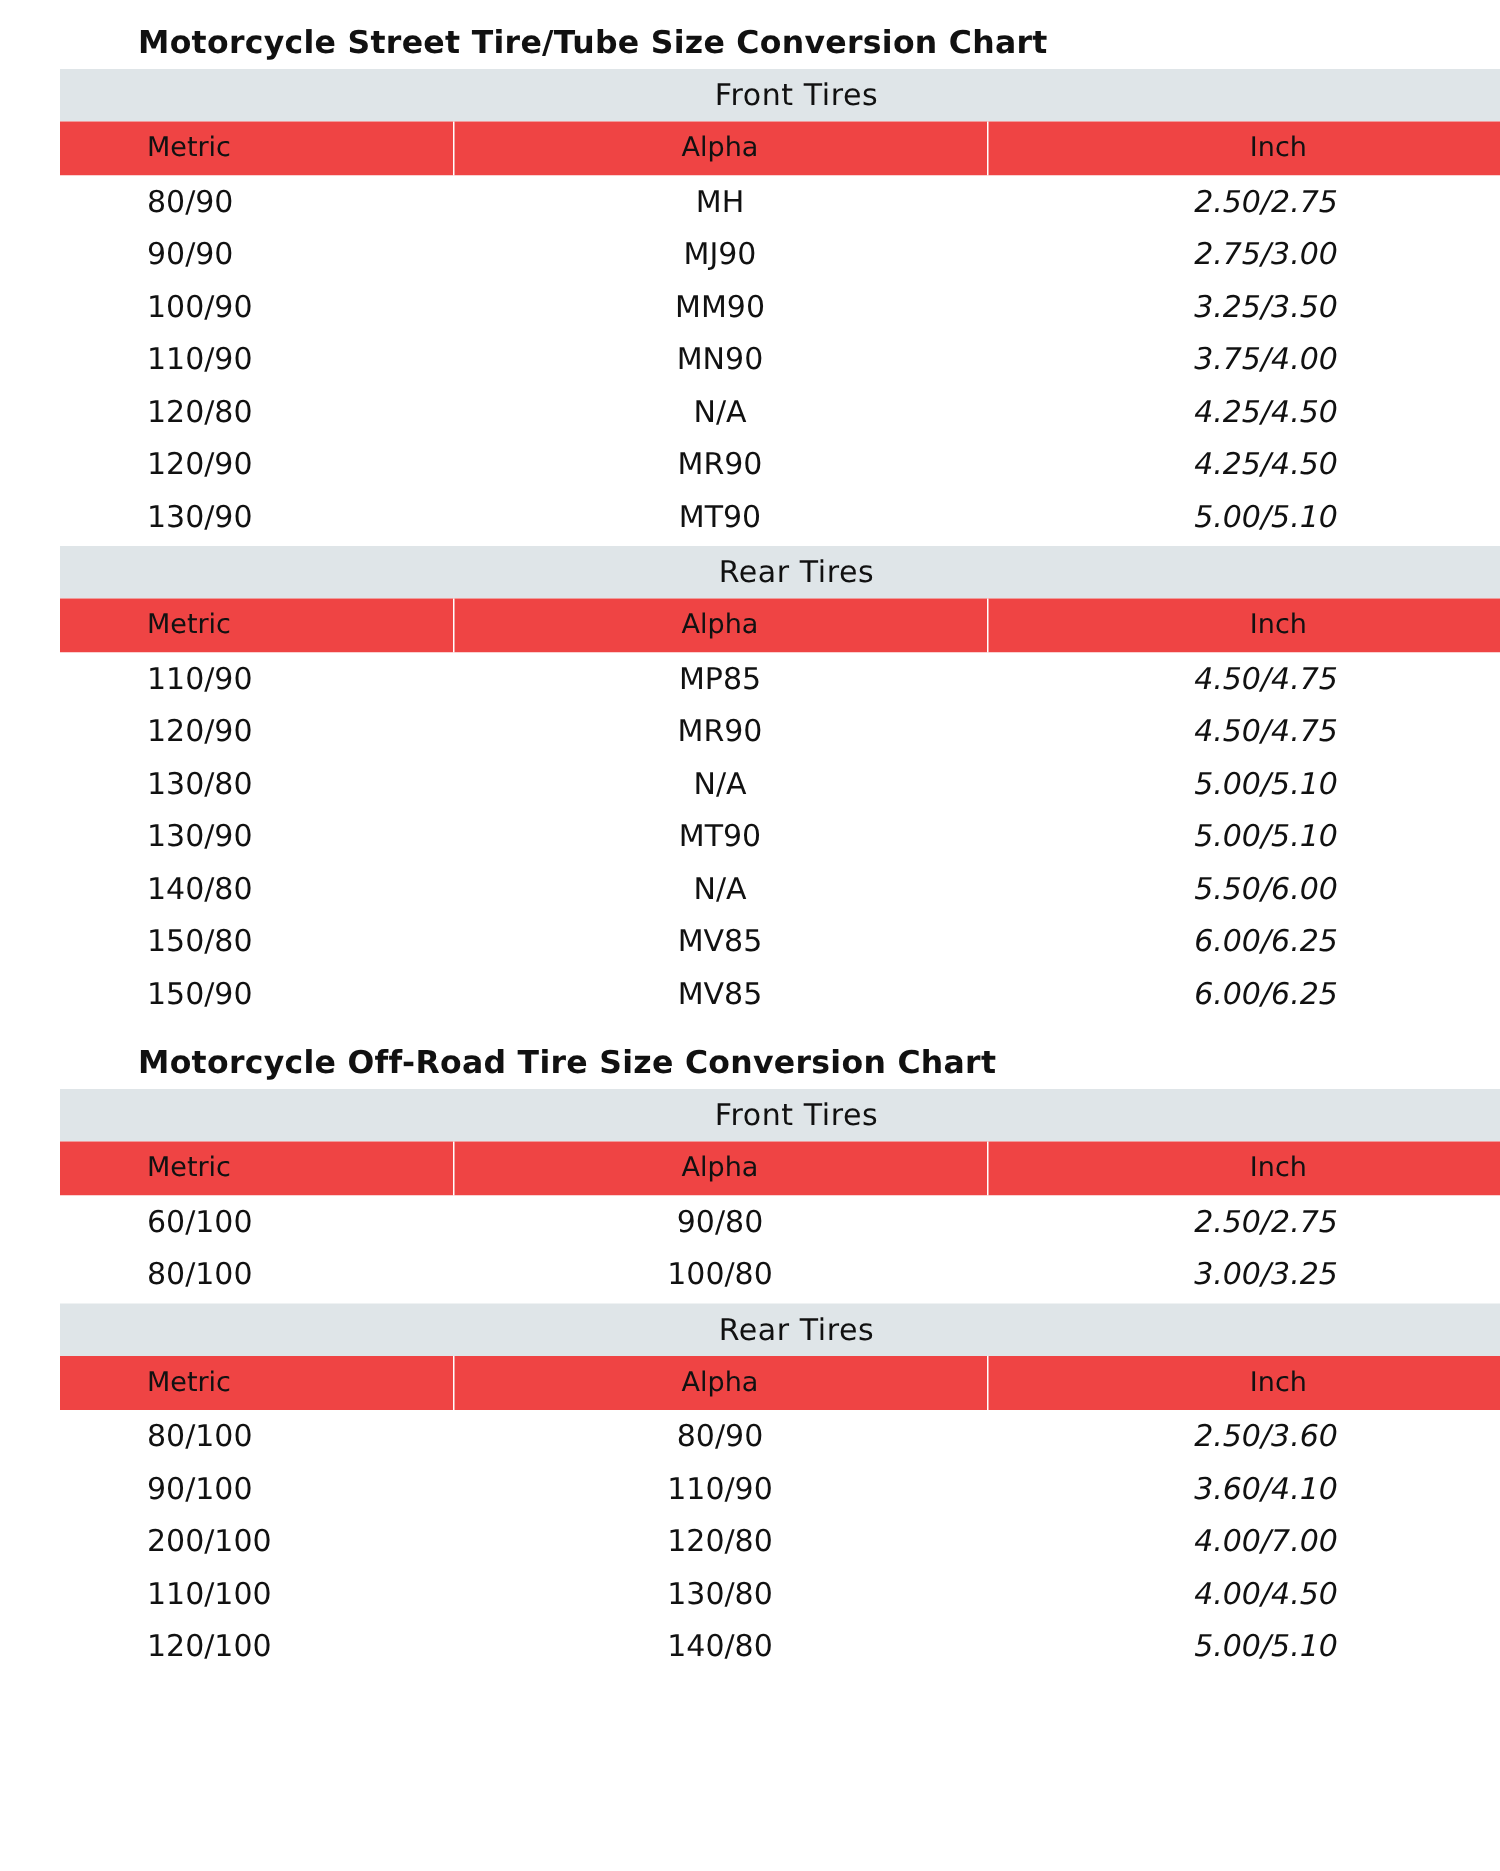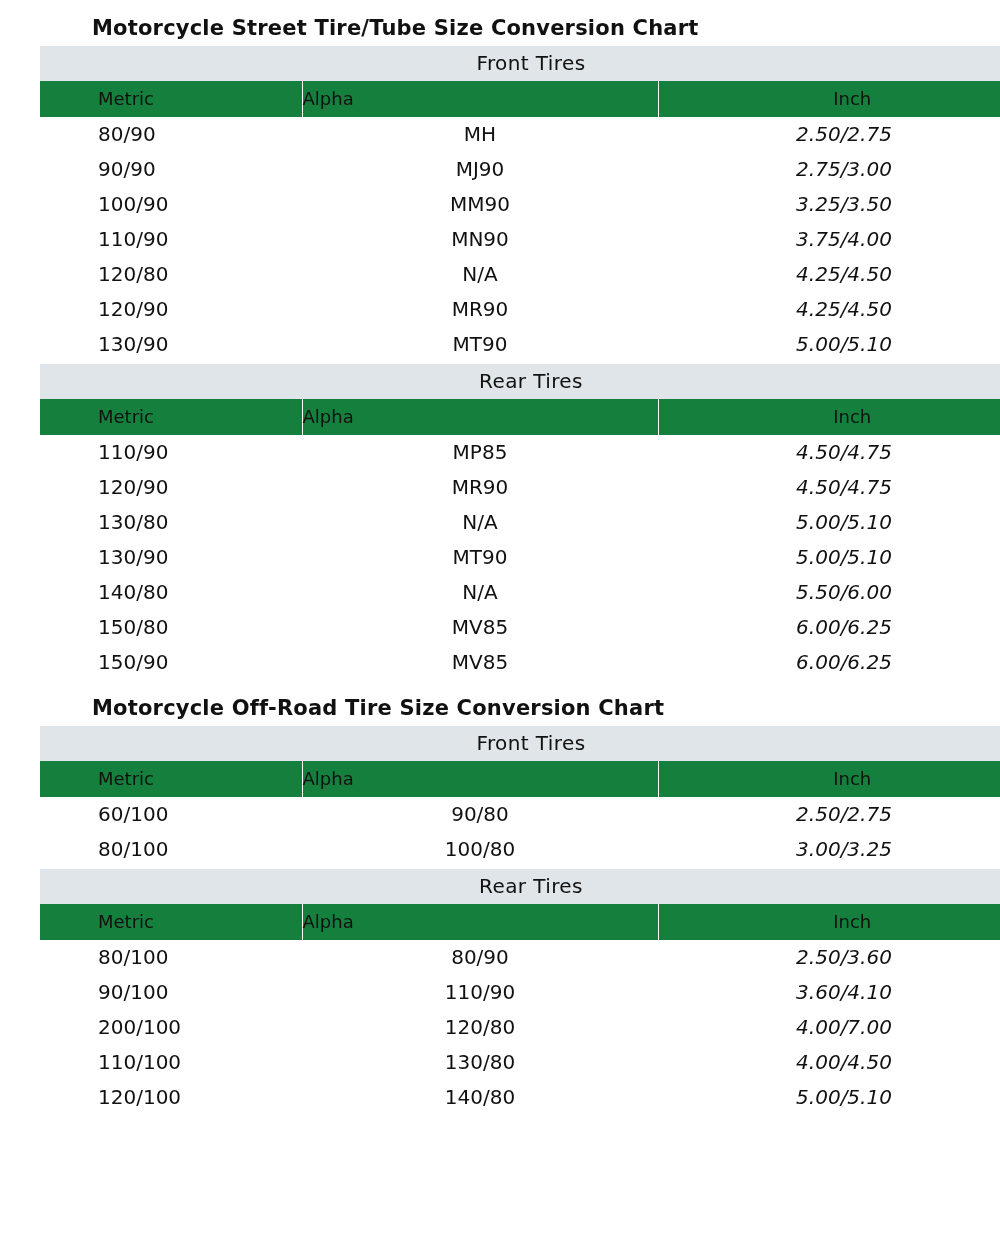--- a/index.html
+++ b/index.html
@@ -39,29 +39,29 @@
   }
   table.grid {
     width: 1000px;
     border-collapse: collapse;
     table-layout: fixed;
   }
   table.grid col.c1 { width: 262px; }
   table.grid col.c2 { width: 356px; }
   table.grid col.c3 { width: 382px; }
   table.grid tr.header-row td {
-    background: #15803d;
+    background: #ef4444;
     font-size: 18px;
     padding: 7px 0 8px 0;
     color: #111111;
     border-right: 1px solid #ffffff;
   }
   table.grid tr.header-row td:last-child { border-right: none; padding-left: 16px; }
   table.grid tr.header-row td.h1 { text-align: left; padding-left: 58px; }
-  table.grid tr.header-row td.h2 { text-align: left; }
+  table.grid tr.header-row td.h2 { text-align: center; }
   table.grid tr.header-row td.h3 { text-align: center; padding-right: 10px; }
   table.grid tr.data-row td {
     font-size: 20px;
     color: #111111;
     padding: 5px 0 6px 0;
     background: #ffffff;
   }
   table.grid tr.data-row td.d1 { text-align: left; padding-left: 58px; }
   table.grid tr.data-row td.d2 { text-align: center; }
   table.grid tr.data-row td.d3 { text-align: center; padding-right: 10px; font-style: italic; }

